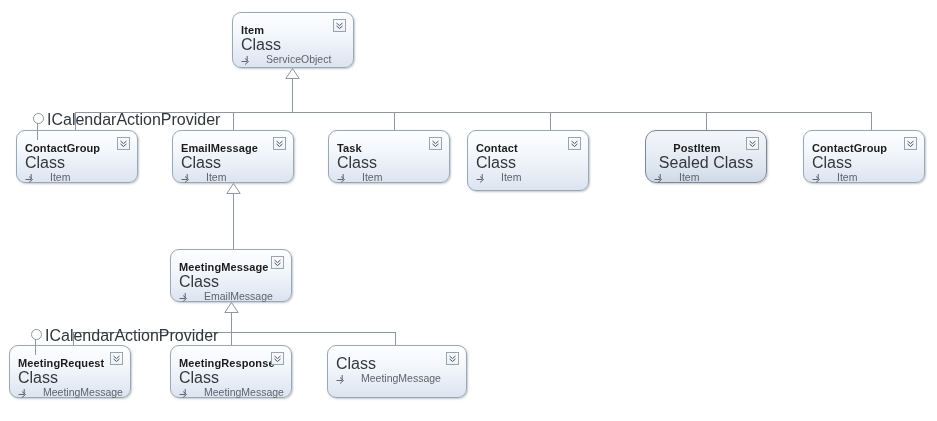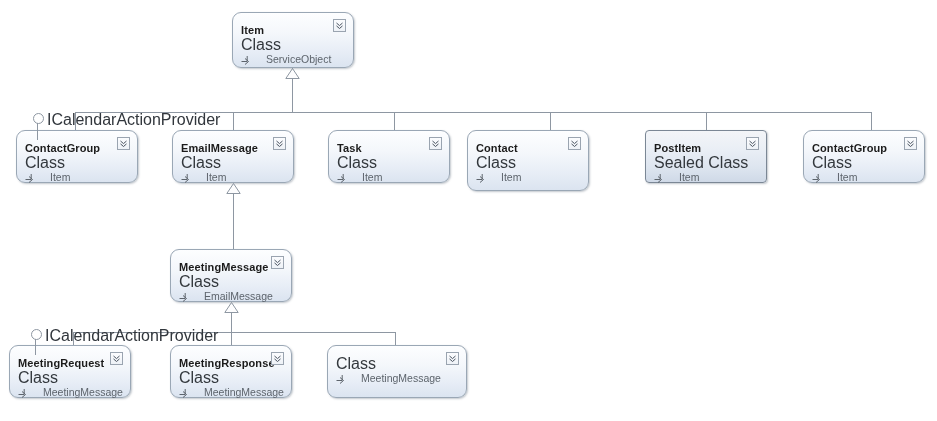--- a/index.html
+++ b/index.html
@@ -26,27 +26,28 @@
     background: linear-gradient(to bottom,
                 #fdfeff 0%,
                 #f4f7fb 38%,
                 #e7edf6 72%,
                 #dbe4f0 100%);
     box-shadow: 1px 1px 2px rgba(120,130,145,0.45);
     padding: 10px 8px 0 8px;
     z-index: 4;
   }
   .class-box.sealed {
-    border-radius: 4px;
+    border-radius: 11px;
     border: 1px solid #7b8795;
     background: linear-gradient(to bottom,
                 #f3f5f8 0%,
                 #e9eef5 38%,
                 #dde5ef 72%,
                 #cfd9e7 100%);
+    text-align: center;
   }
 
   .cb-title {
     font-size: 11px;
     font-weight: bold;
     color: #1b1b1b;
     line-height: 14px;
     letter-spacing: 0.1px;
     padding-right: 18px;
     white-space: nowrap;

